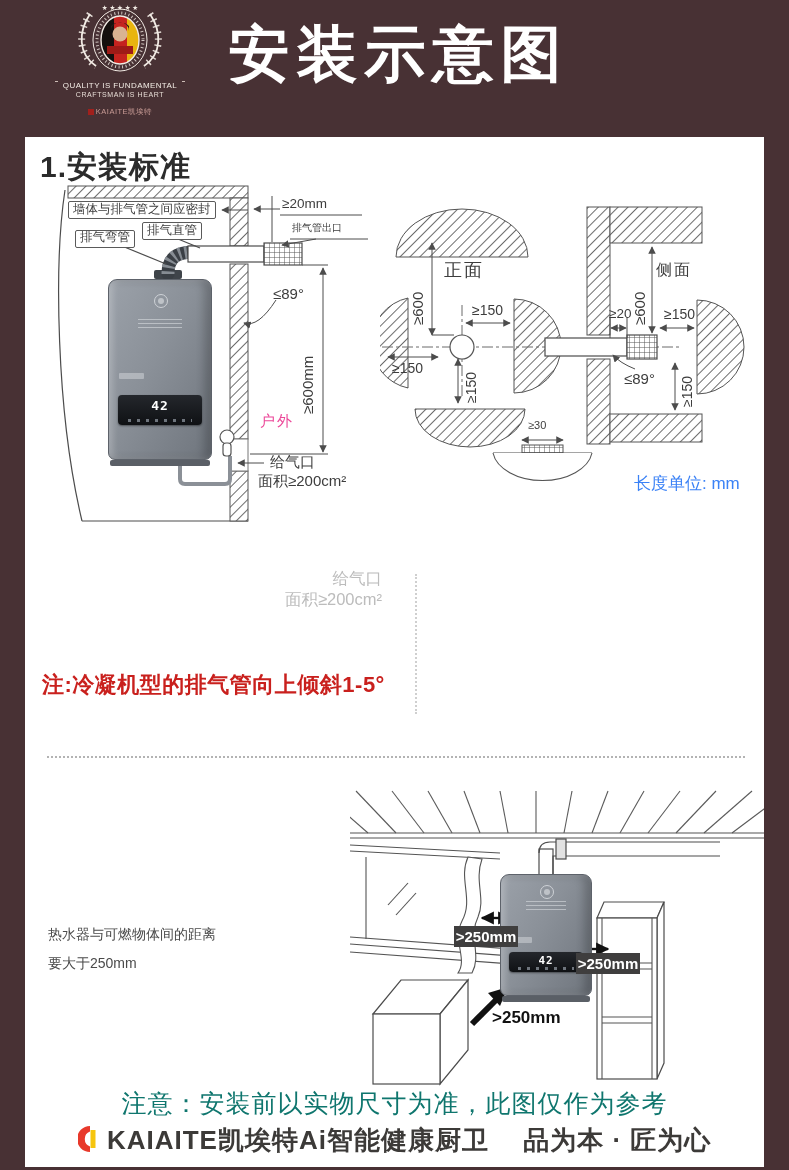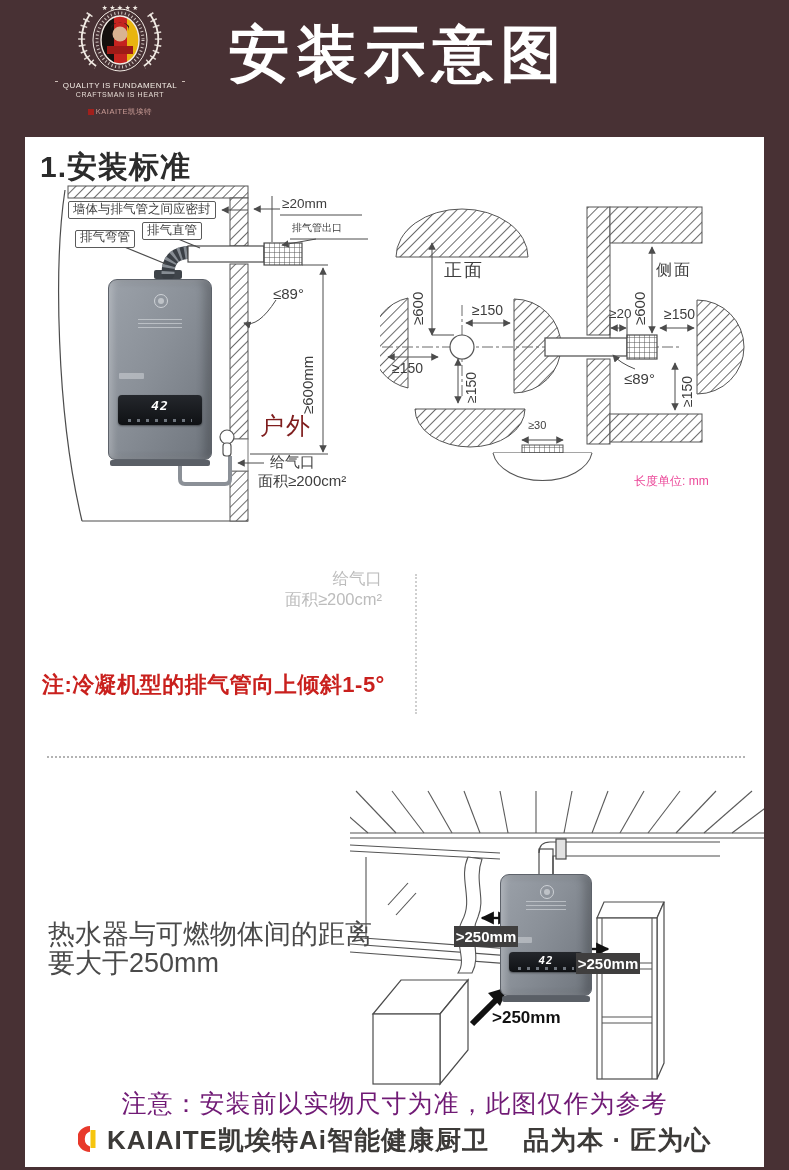--- a/index.html
+++ b/index.html
@@ -18,21 +18,21 @@
   .logo-badge::before{content:"";display:inline-block;width:6px;height:6px;background:#a1201c;margin-right:2px;vertical-align:-1px;}
   .title{position:absolute;left:50%;top:10px;transform:translateX(-50%);margin:4px;
          font-size:61px;font-weight:800;color:#ffffff;letter-spacing:7px;white-space:nowrap;}
 
   
   .card{position:absolute;left:25px;top:120px;width:739px;height:1030px;background:#ffffff;margin-top:17px;}
 
   h2{margin:0;font-weight:600;color:#2b2b2b;}
   .s1-heading{position:absolute;left:15px;top:10px;font-size:30px;letter-spacing:1px;}
   .s2-heading{position:absolute;left:31px;top:745px;font-size:30px;letter-spacing:1px;}
-  .s2-body{position:absolute;left:23px;top:783px;margin:0;font-size:27px;line-height:29px;color:#4a4a4a;}
+  .s2-body{position:absolute;left:23px;top:783px;margin:0;font-size:14px;line-height:29px;color:#4a4a4a;}
 
   .diagram{position:absolute;}
   .diagram svg{position:absolute;inset:0;}
   .dlabel{position:absolute;font-size:14px;color:#3d3d3d;white-space:nowrap;line-height:1.1;}
   .boxed{border:1px solid #5a5a5a;padding:1px 4px;font-size:12.5px;background:#fff;border-radius:2px;}
   .rot{transform:rotate(-90deg);transform-origin:0 0;}
 
   .wall-diagram{left:5px;top:45px;width:360px;height:355px;}
   .views-diagram{left:355px;top:60px;width:385px;height:305px;}
   .room-diagram{left:325px;top:650px;width:414px;height:300px;}
@@ -50,33 +50,33 @@
           box-shadow:inset -7px 0 9px rgba(0,0,0,.20),inset 4px 0 6px rgba(255,255,255,.22);}
   .h-emblem{position:absolute;top:8%;left:50%;width:12px;height:12px;margin-left:-6px;
             border:1px solid #d9dce0;border-radius:50%;opacity:.85;}
   .h-emblem::after{content:"";position:absolute;inset:3px;border-radius:50%;background:#dfe2e6;opacity:.7;}
   .h-lines{position:absolute;top:22%;left:28%;right:28%;height:9px;opacity:.65;
            background:repeating-linear-gradient(#d2d6da 0 1px,transparent 1px 4px);}
   .h-brand{position:absolute;top:52%;left:10%;width:24%;height:6px;background:#c9cdd2;opacity:.6;border-radius:1px;}
   .h-display{position:absolute;left:9%;right:9%;top:64%;height:17%;border-radius:4px;
              background:linear-gradient(#24272c,#0f1114);box-shadow:0 1px 2px rgba(0,0,0,.45);}
   .h-digits{position:absolute;left:50%;top:12%;transform:translateX(-50%);color:#ffffff;
-            font-family:"DejaVu Sans Mono",monospace;font-weight:700;font-size:13px;letter-spacing:1px;font-style:italic;}
+            font-family:"DejaVu Sans Mono",monospace;font-weight:700;font-size:13px;letter-spacing:1px;}
   .h-keys{position:absolute;bottom:10%;left:12%;right:12%;height:3px;opacity:.85;
           background:repeating-linear-gradient(90deg,#7e858e 0 3px,transparent 3px 9px);}
   .h-base{position:absolute;left:2%;right:2%;bottom:0;height:6px;background:#5a5f66;border-radius:2px;}
 
   
   .badge{position:absolute;width:64px;height:21px;background:#3f3e3e;color:#ffffff;
          font-size:15px;font-weight:600;text-align:center;line-height:21px;}
   .plain-dim{position:absolute;font-size:17px;font-weight:700;color:#111;}
 
   
   .notice{position:absolute;left:0;top:950px;width:100%;margin:0;text-align:center;
-          font-size:25px;color:#701a75;letter-spacing:1px;}
+          font-size:25px;color:#0f766e;letter-spacing:1px;}
   .brandline{position:absolute;left:0;top:986px;width:100%;margin:0;text-align:center;
              font-size:26px;font-weight:800;color:#3c3a38;letter-spacing:1px;}
   .brandline svg{vertical-align:-4px;margin-right:3px;}
   .brandline .slogan{margin-left:26px;}
 
   svg .ln{stroke:#4c4c4c;stroke-width:1.2;fill:none;}
   svg .ln2{stroke:#545454;stroke-width:1.1;fill:none;}
   svg .dim{stroke:#4c4c4c;stroke-width:1;fill:none;}
   svg .cl{stroke:#6a6a6a;stroke-width:1;stroke-dasharray:11 3 3 3;fill:none;}
 </style>
@@ -170,21 +170,21 @@
         <rect x="193" y="261" width="8" height="13" rx="3" fill="#fff" stroke="#555" stroke-width="1.2"></rect>
       </svg>
 
       <div class="dlabel boxed" style="left:38px;top:19px;">墙体与排气管之间应密封</div>
       <div class="dlabel boxed" style="left:112px;top:40px;">排气直管</div>
       <div class="dlabel boxed" style="left:45px;top:48px;font-family:Liberation Mono, monospace;">排气弯管</div>
       <div class="dlabel" style="left:252px;top:15px;font-size:13.5px;">≥20mm</div>
       <div class="dlabel" style="left:262px;top:40px;font-size:10px;">排气管出口</div>
       <div class="dlabel" style="left:243px;top:104px;font-size:15px;">≤89°</div>
       <div class="dlabel rot" style="left:270px;top:232px;font-size:15px;">≥600mm</div>
-      <div class="dlabel" style="left:230px;top:231px;font-size:24px;letter-spacing:2px;color:#7f1d1d;">户外</div>
+      <div class="dlabel" style="left:230px;top:231px;font-size:15px;letter-spacing:2px;color:#ec4899;">户外</div>
       <div class="dlabel" style="left:240px;top:272px;font-size:15px;">给气口</div>
       <div class="dlabel" style="left:228px;top:291px;font-size:15px;">面积≥200cm²</div>
 
       <div class="heater" style="left:78px;top:97px;width:104px;height:187px;">
         <div class="h-body">
           <div class="h-emblem"></div>
           <div class="h-lines"></div>
           <div class="h-brand"></div>
           <div class="h-display">
             <span class="h-digits">42</span>
@@ -252,21 +252,21 @@
       <div class="dlabel rot" style="left:84px;top:206px;font-size:14px;">≥150</div>
 
       <div class="dlabel" style="left:276px;top:64px;font-size:16px;letter-spacing:2px;">侧面</div>
       <div class="dlabel rot" style="left:252px;top:128px;font-size:15px;">≥600</div>
       <div class="dlabel" style="left:229px;top:110px;font-size:13.5px;">≥20</div>
       <div class="dlabel" style="left:284px;top:110px;font-size:14px;">≥150</div>
       <div class="dlabel" style="left:244px;top:174px;font-size:15px;">≤89°</div>
       <div class="dlabel rot" style="left:300px;top:210px;font-size:14px;">≥150</div>
 
       <div class="dlabel" style="left:148px;top:222px;font-size:11px;">≥30</div>
-      <div class="dlabel" style="left:254px;top:278px;font-size:12px;color:#ec4899;">长度单位: mm</div>
+      <div class="dlabel" style="left:254px;top:278px;font-size:17px;color:#3b82f6;">长度单位: mm</div>
     </div>
 
     <div class="faded">
       <div>给气口</div>
       <div>面积≥200cm²</div>
     </div>
     <div class="vdots"></div>
     <p class="red-note">注:冷凝机型的排气管向上倾斜1-5°</p>
     <div class="divider"></div>
 

